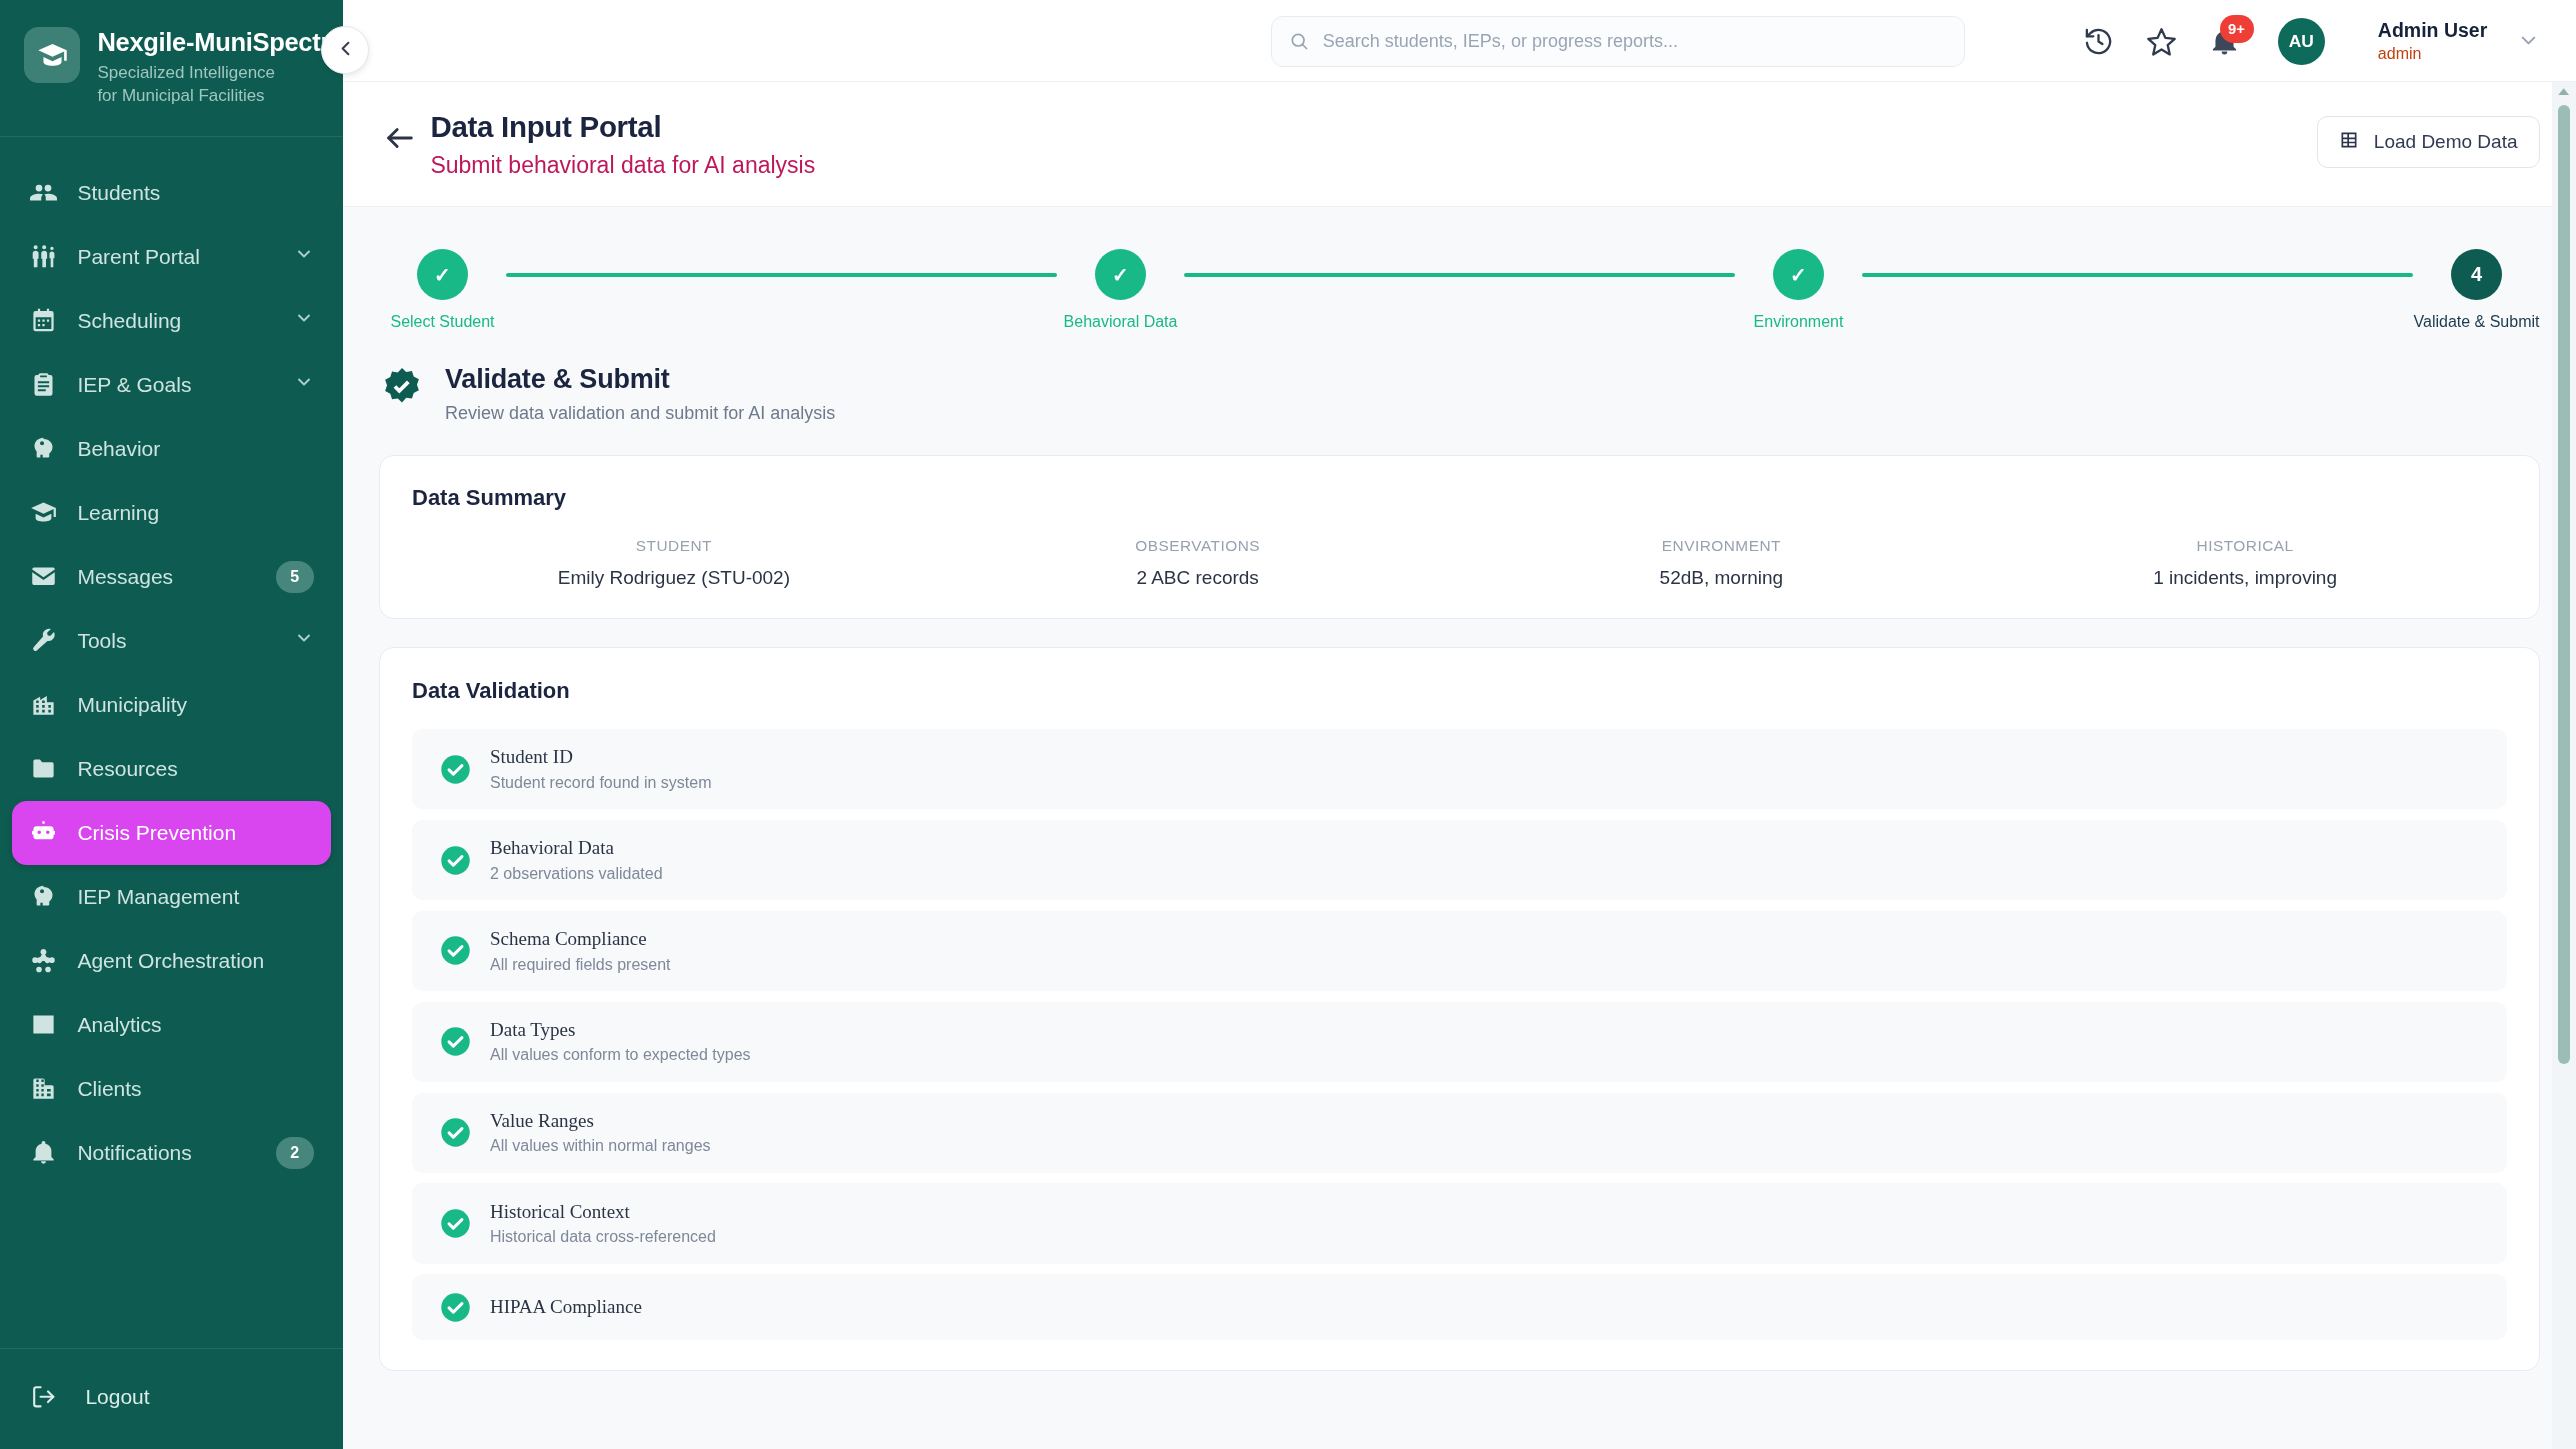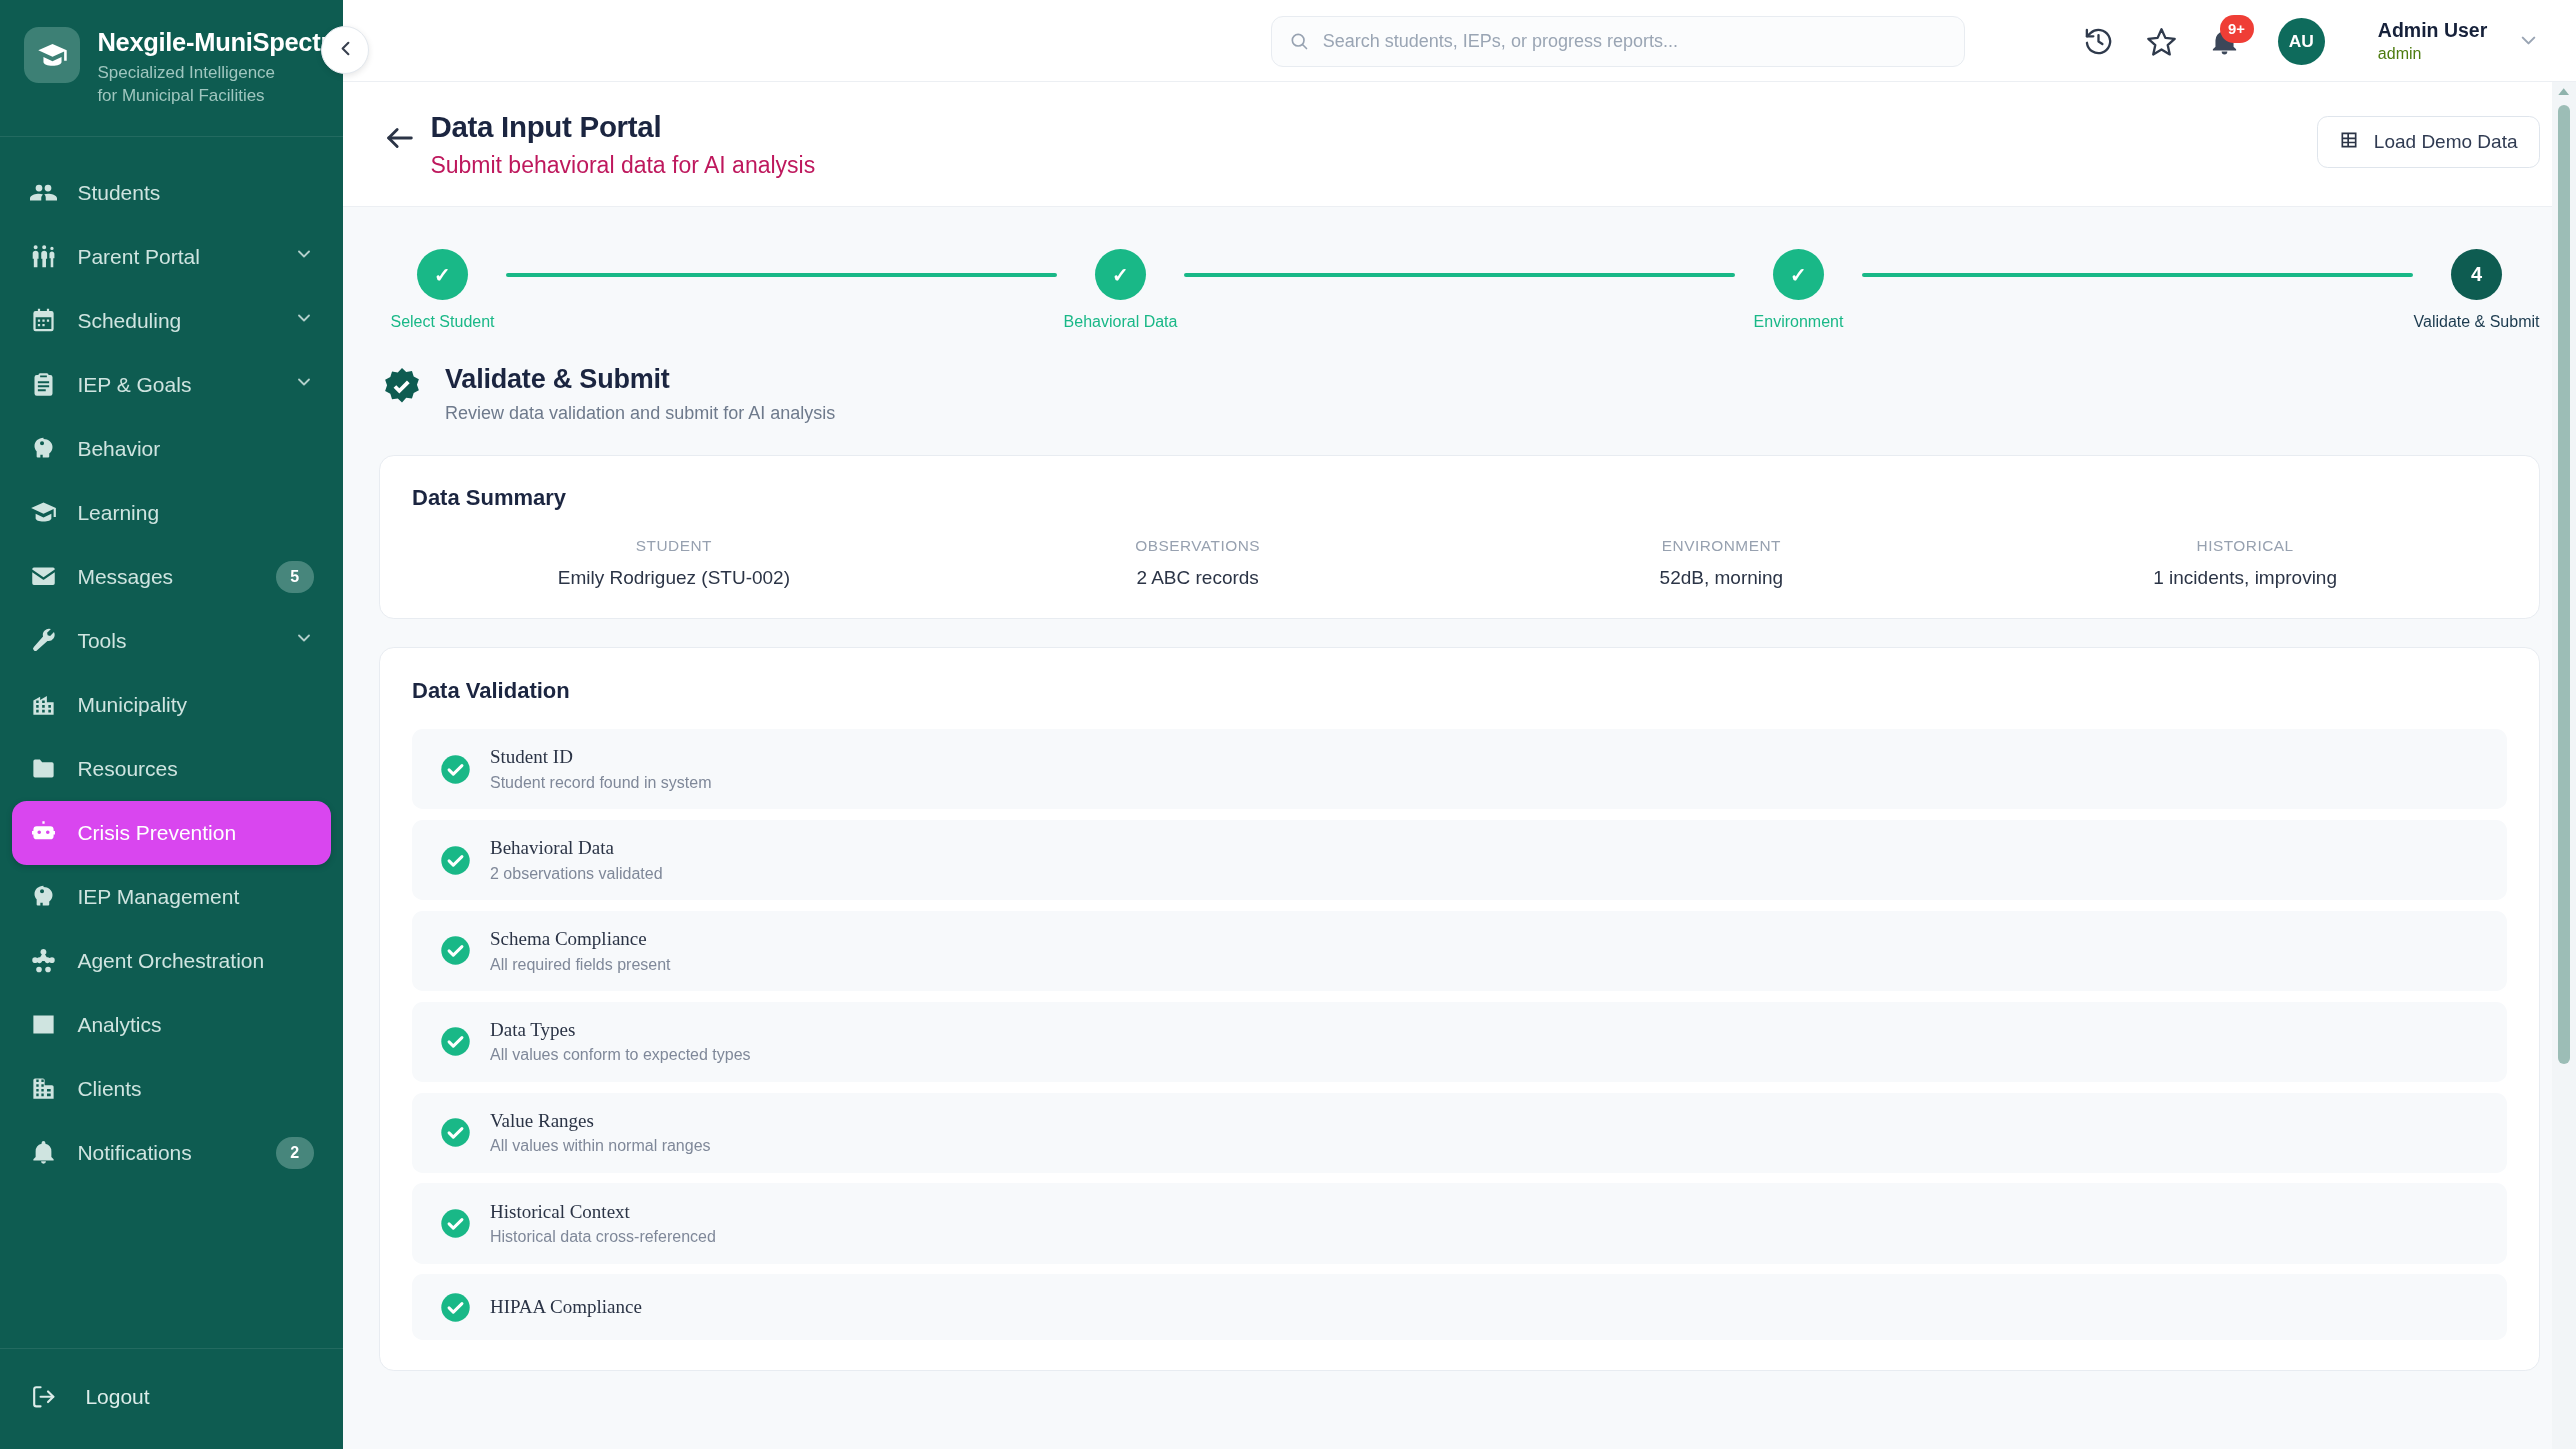--- a/index.html
+++ b/index.html
@@ -121,21 +121,21 @@
     display: flex; align-items: center; justify-content: center;
   }
   .avatar {
     width: 47px; height: 47px; border-radius: 50%;
     background: #0e6b5c; color: #ffffff;
     display: flex; align-items: center; justify-content: center;
     font-size: 17.4px; font-weight: 600; margin-left: 8px;
   }
   .user-text { margin-left: 26px; }
   .user-name { font-size: 19.5px; font-weight: 700; color: #16213a; line-height: 1.15; }
-  .user-role { font-size: 16px; color: #4d7c0f; margin-top: 2.7px; }
+  .user-role { font-size: 16px; color: #c2410c; margin-top: 2.7px; }
 
   
   .page-head {
     background: #ffffff; border-bottom: 0.7px solid #eceff3;
     padding: 28px 36px 27px 36px; display: flex; align-items: flex-start;
     position: relative; flex: 0 0 auto;
   }
   .back-arrow {
     width: 42px; height: 42px; margin-top: 6.7px; margin-right: 9.4px;
     display: flex; align-items: center; justify-content: center; cursor: pointer;

